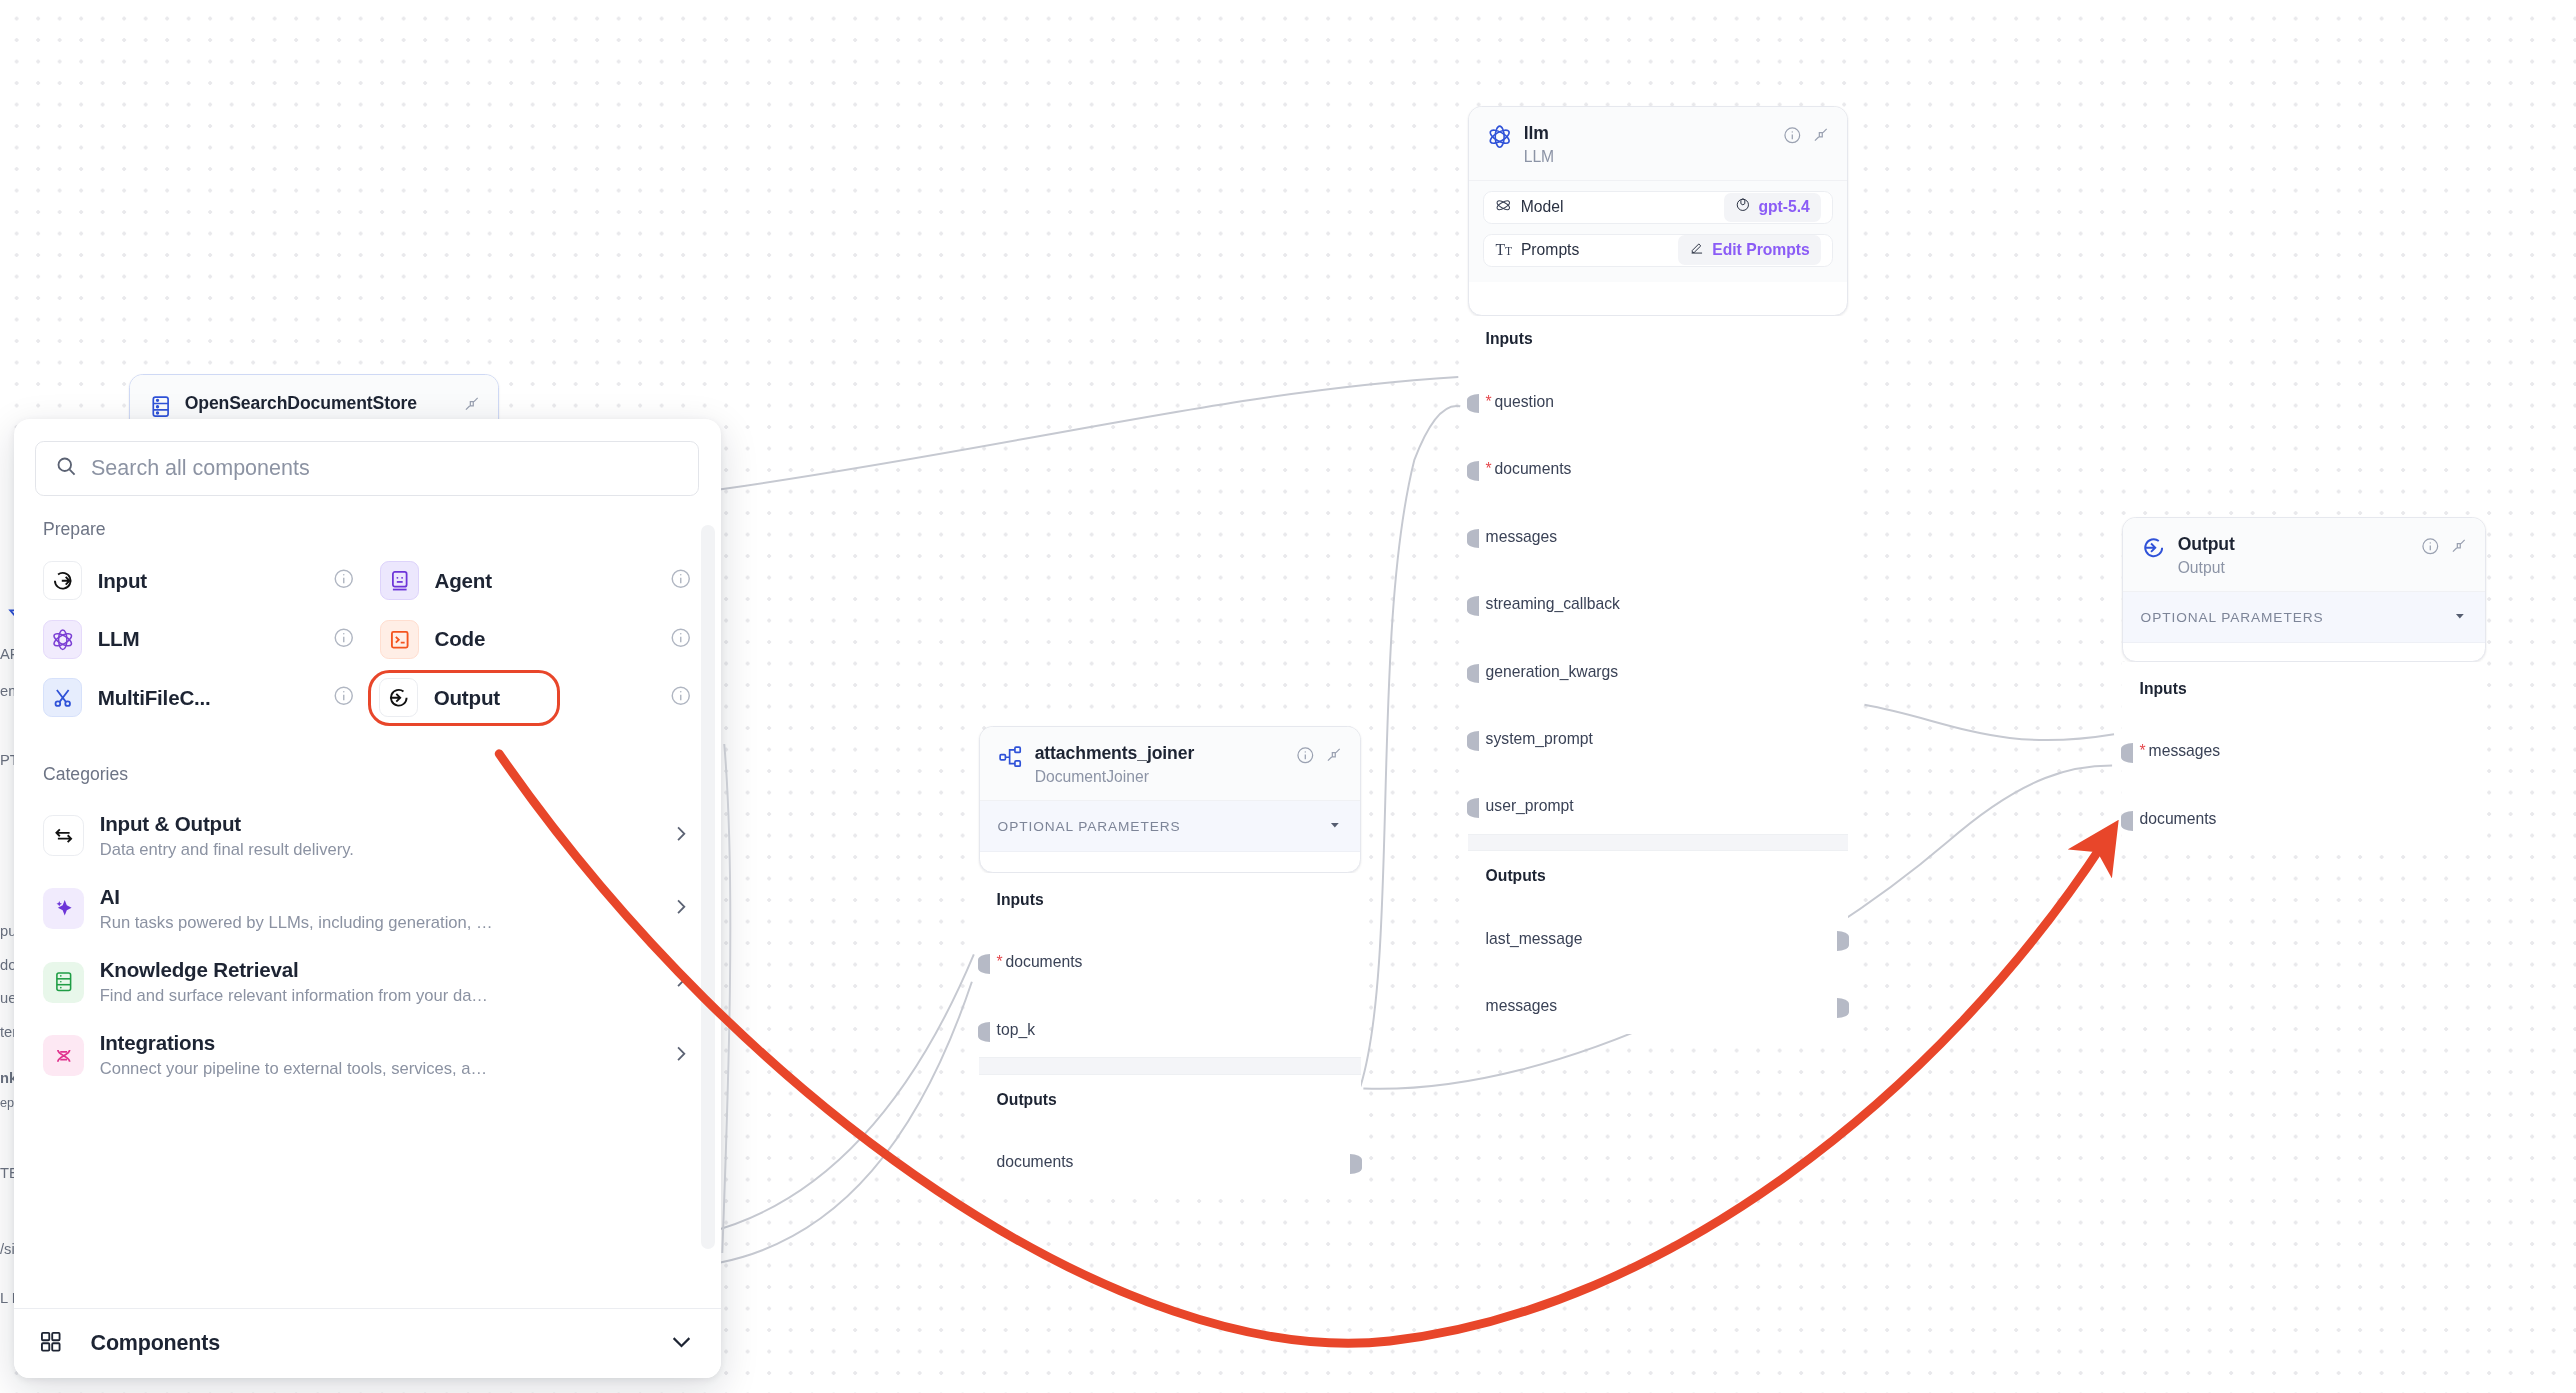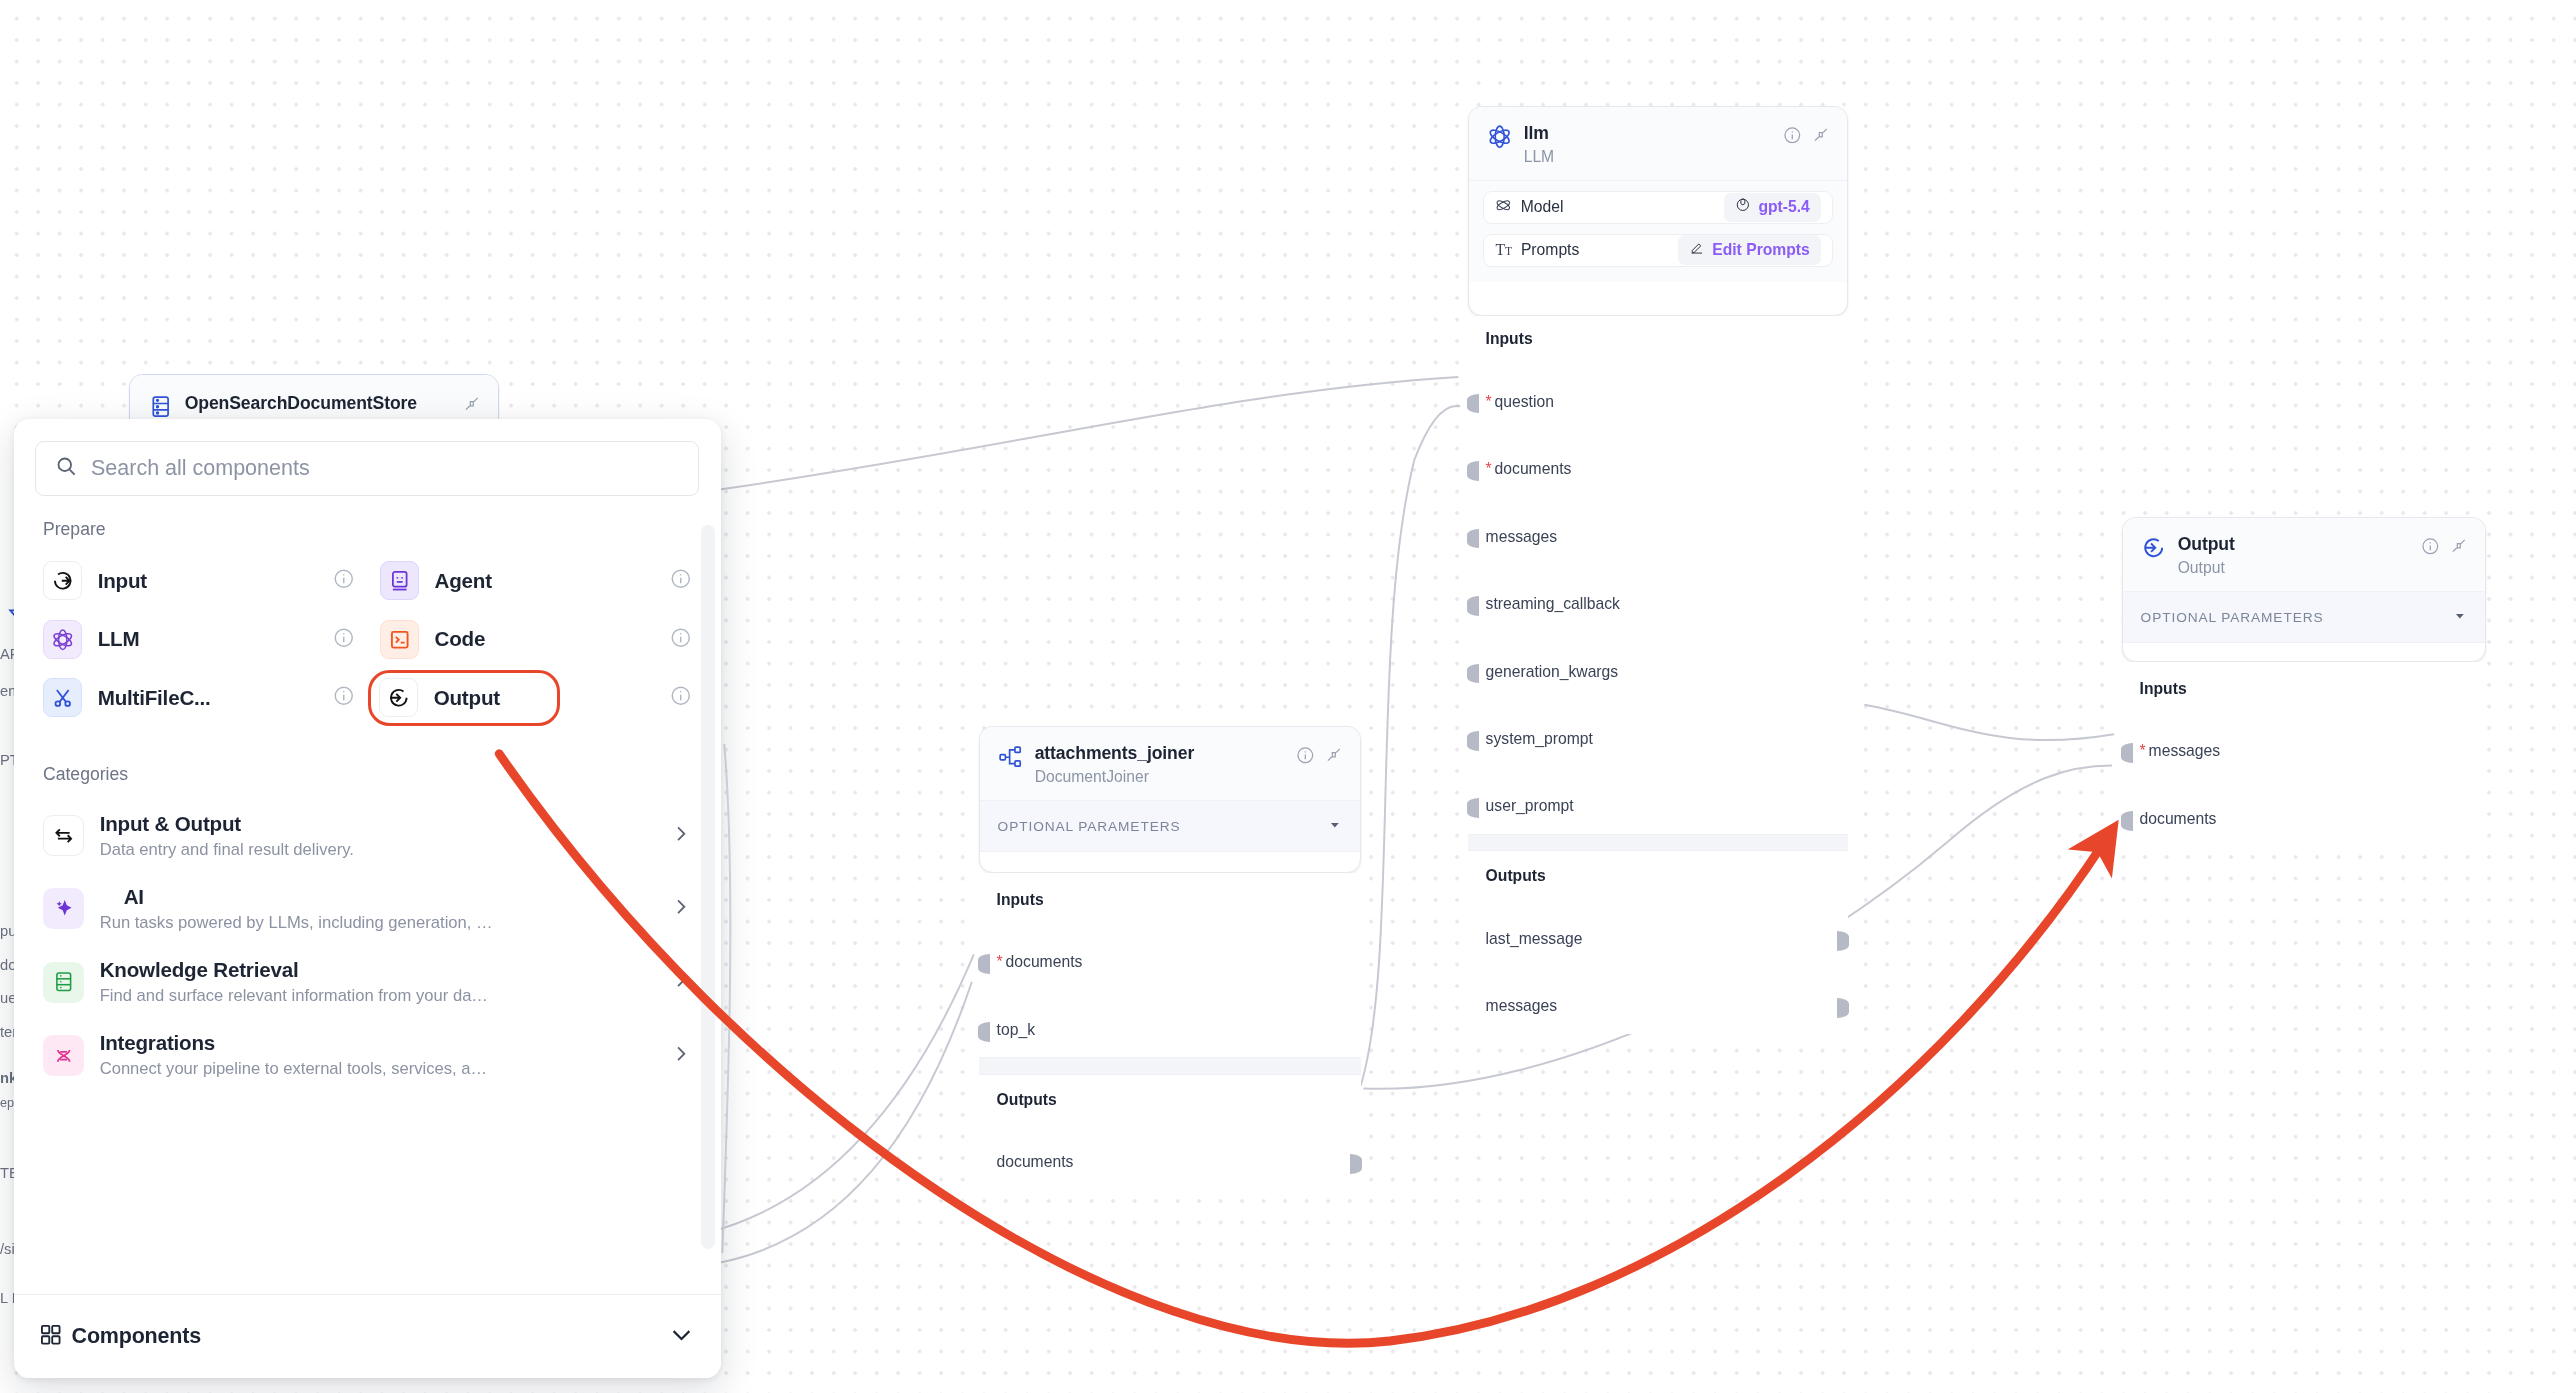--- a/index.html
+++ b/index.html
@@ -134,21 +134,21 @@
               white-space:nowrap; overflow:hidden; text-overflow:ellipsis; }
   .chev { color:#5c6374; flex:0 0 auto; }
 
   #panel-scrollbar {
     position:absolute; right:5.9px; top:19.6px; width:13.7px; height:724px;
     background:#f2f3f5; border-radius:7.8px;
   }
 
   #panel-footer {
     border-top:1px solid #ebedf1;
-    height:84px; display:flex; align-items:center; gap:9px;
+    height:70px; display:flex; align-items:center; gap:28px;
     padding:0 25.4px; background:#fff;
   }
   #panel-footer .ft-label { font-size:21.5px; font-weight:700; color:#1d2433; flex:1 1 auto; letter-spacing:-0.2px;}
 
   
   .ghost { position:absolute; color:#6b7280; font-size:14.7px; white-space:nowrap; }
 </style>
 </head>
 <body>
 
@@ -550,21 +550,21 @@
       </div>
 
       <div class="cat-item">
         <span class="cat-ico" style="background:#f1ebfd;">
           <svg width="23.5" height="23.5" viewBox="0 0 24 24" fill="#6d35d8">
             <path d="M13 3l2.1 5.4L20 11l-4.9 2.6L13 19l-2.1-5.4L6 11l4.9-2.6z"></path>
             <path d="M7.4 4.2l.8 2 2 .8-2 .8-.8 2-.8-2-2-.8 2-.8z"></path>
           </svg>
         </span>
         <span class="cat-text">
-          <span class="cat-name" style="display:block;margin-left:24px;">AI</span>
+          <span class="cat-name" style="display:block;">AI</span>
           <span class="cat-desc" style="display:block;">Run tasks powered by LLMs, including generation, …</span>
         </span>
         <span class="chev">
           <svg width="21.5" height="21.5" viewBox="0 0 24 24" fill="none" stroke="#5c6374" stroke-width="2">
               <path d="M9 5l7 7-7 7"></path>
             </svg>
         </span>
       </div>
 
       <div class="cat-item">

